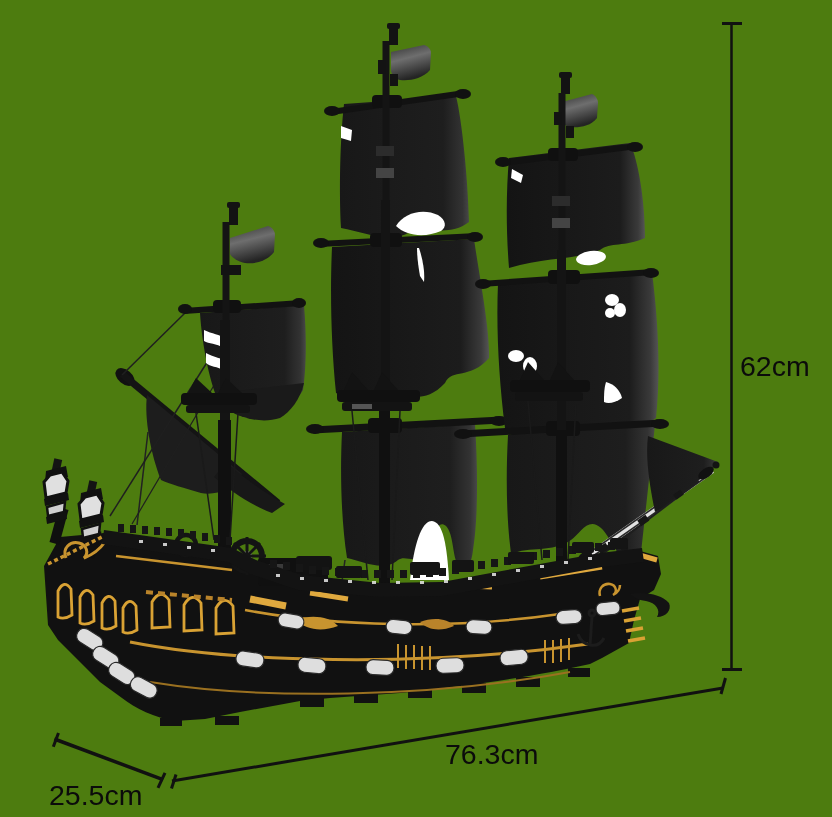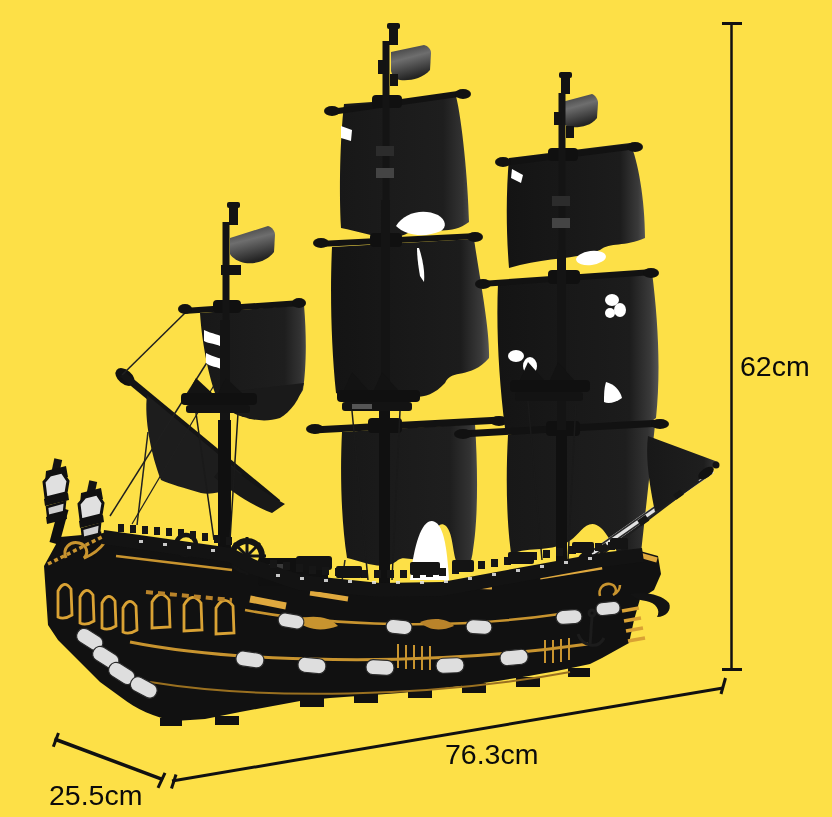--- a/index.html
+++ b/index.html
@@ -1,16 +1,16 @@
 <!DOCTYPE html>
 <html><head>
 <meta charset="utf-8">
 <style>
   html,body{margin:0;padding:0;background:#ffffff;}
-  #stage{position:relative;width:832px;height:817px;overflow:hidden;background:#fde047;
+  #stage{position:relative;width:832px;height:817px;overflow:hidden;background:#4d7c0f;
          font-family:"Liberation Sans", sans-serif;}
   svg{position:absolute;left:0;top:0;}
 </style>
 </head>
 <body>
 <div id="stage">
 <svg width="832" height="817" viewBox="0 0 832 817">
 <defs>
 <linearGradient id="sailg" x1="0" y1="0" x2="1" y2="0">
  <stop offset="0" stop-color="#181818"></stop>

